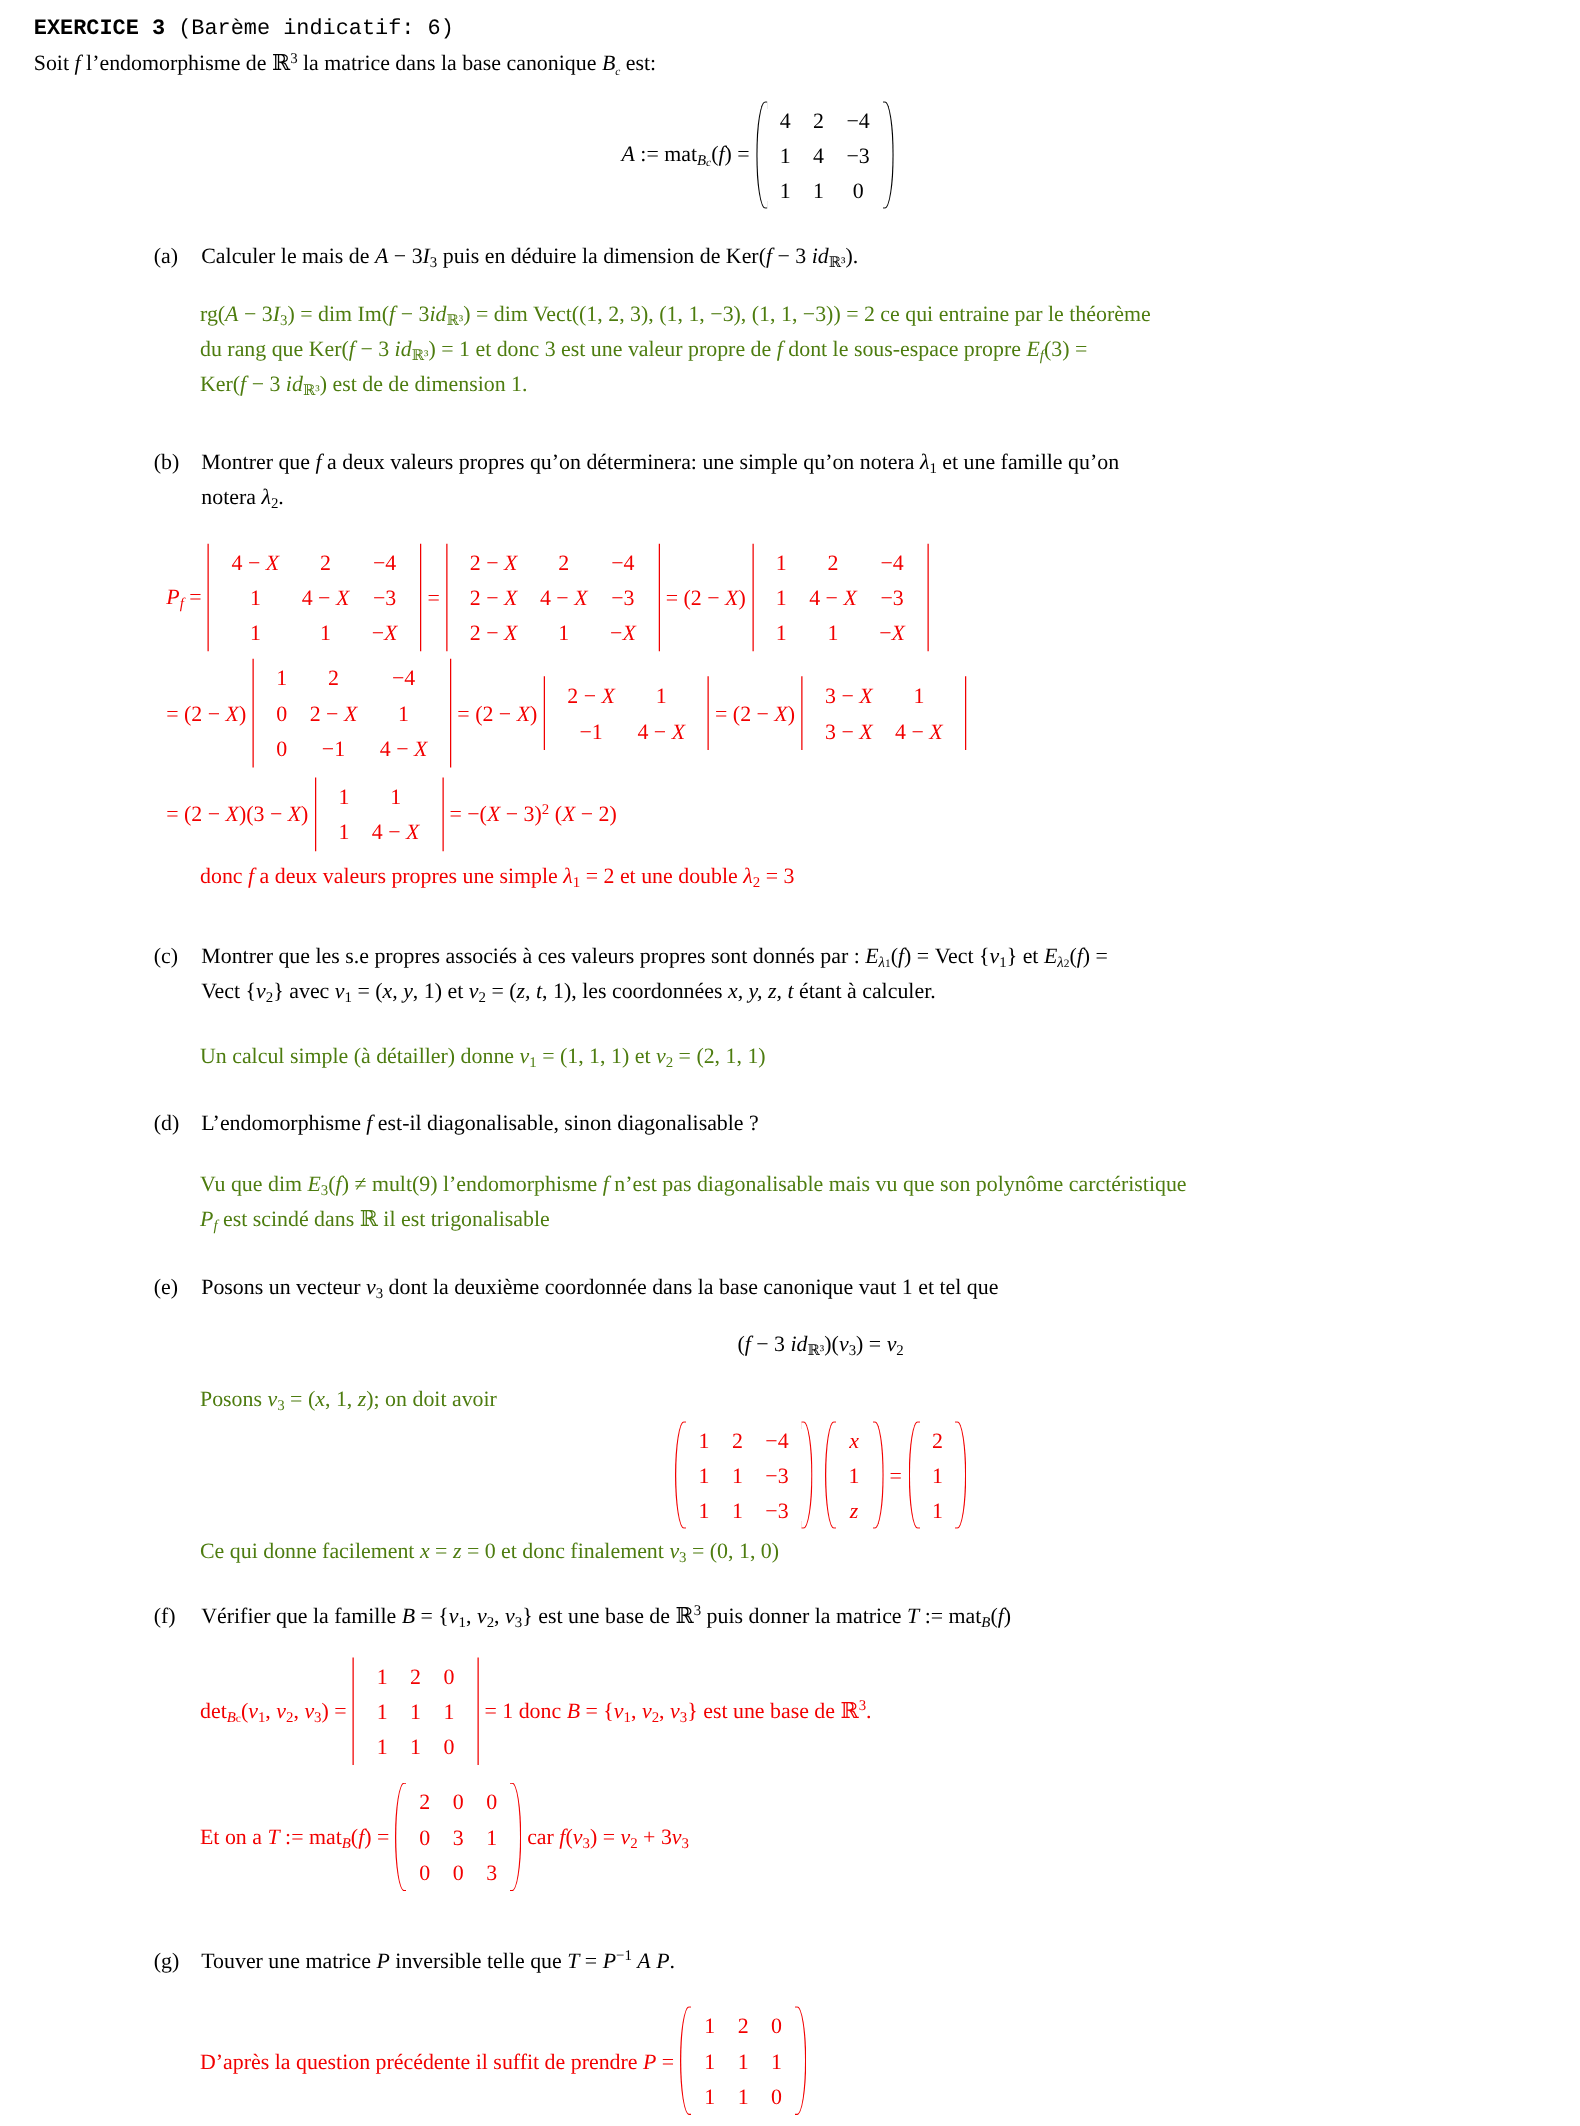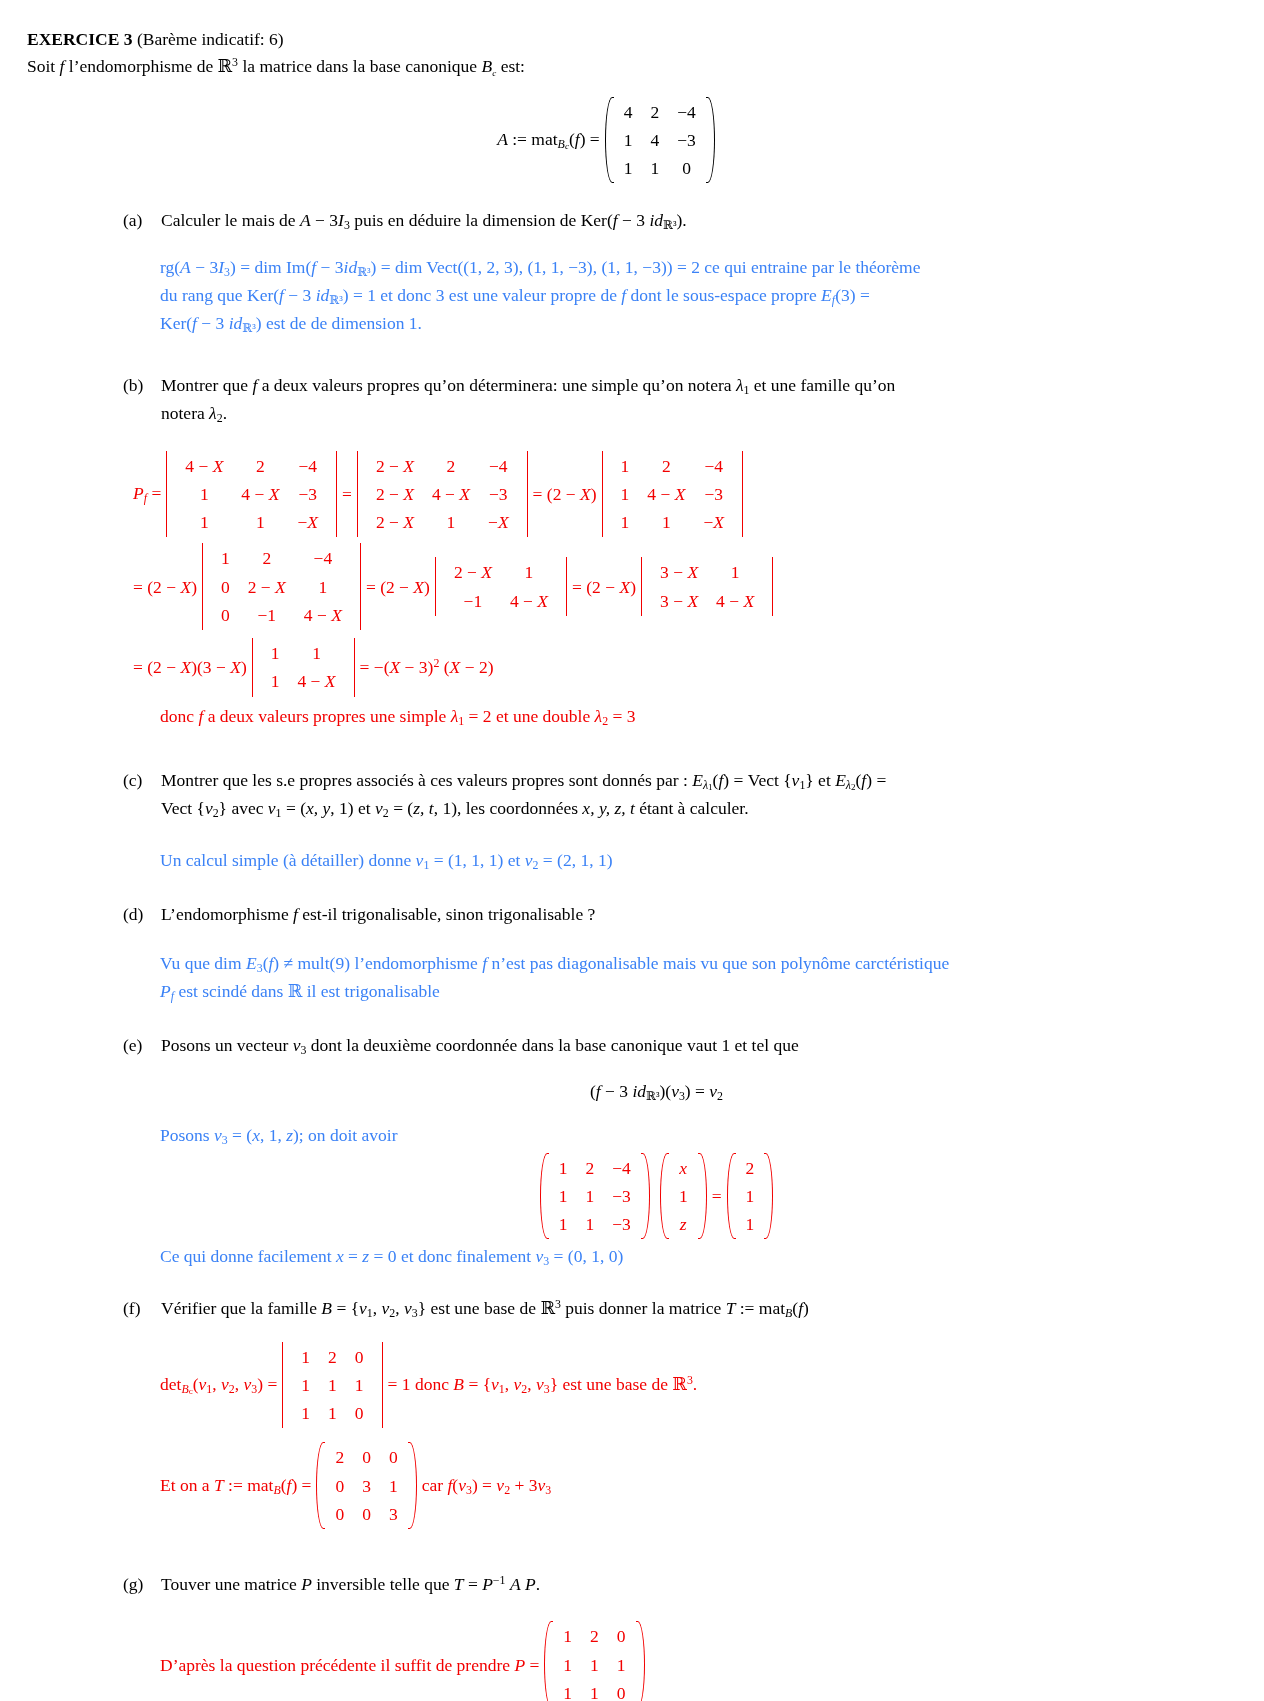--- a/index.html
+++ b/index.html
@@ -1,32 +1,32 @@
 <!DOCTYPE html>
 <html><head>
 <meta charset="utf-8">
 <style>
   html,body{margin:0;padding:0;background:#ffffff;}
   .page{
     position:relative;width:1264px;height:1701px;background:#fff;overflow:hidden;
     font-family:"Liberation Serif","DejaVu Serif",serif;font-size:17.5px;color:#000;line-height:1.5;
   }
-  .title{margin:26px 0 0 27px;}
+  .title{margin:10px 0 0 27px;font-family:Liberation Mono, monospace;}
   .title b{font-weight:bold;}
   .intro{margin:1px 0 0 27px;}
   
   .disp{display:flex;justify-content:center;align-items:center;width:1163px;margin-left:27px;}
   .disp.narrow{width:1067px;margin-left:123px;}
   
   .item{display:flex;margin-left:123px;}
   .ilabel{flex:none;width:38px;}
   .itext{max-width:1015px;}
   .itext .line{white-space:nowrap;}
   
-  .sol{color:#3b82f6;margin-left:160px;}
+  .sol{color:#4d7c0f;margin-left:160px;}
   .sol .line{white-space:nowrap;}
   .eqrow{display:flex;align-items:center;color:#f20000;margin-left:133px;white-space:nowrap;}
   .eqrow.indent{margin-left:160px;}
   .eqrow.center{margin-left:123px;width:1067px;justify-content:center;}
   .rich{white-space:normal;}
   
   .sg-i{font-style:italic;}
   .sg-sub{font-size:68%;vertical-align:-0.28em;}
   .sg-sup{font-size:68%;vertical-align:0.5em;}
   .sg-subsub{font-size:52%;vertical-align:-0.42em;}
@@ -256,21 +256,21 @@
         <div class="line"><span>Vect {</span><span class="sg-i">v</span><span class="sg-sub">2</span><span>} avec </span><span class="sg-i">v</span><span class="sg-sub">1</span><span> = (</span><span class="sg-i">x, y</span><span>, 1) et </span><span class="sg-i">v</span><span class="sg-sub">2</span><span> = (</span><span class="sg-i">z, t</span><span>, 1), les coordonnées </span><span class="sg-i">x, y, z, t</span><span> étant à calculer.</span></div>
       </div>
   </div>
   <div class="sol m-sol-c">
     <div class="line rich"><span>Un calcul simple (à détailler) donne </span><span class="sg-i">v</span><span class="sg-sub">1</span><span> = (1, 1, 1) et </span><span class="sg-i">v</span><span class="sg-sub">2</span><span> = (2, 1, 1)</span></div>
   </div>
 
   <div class="item m-item-d">
     <div class="ilabel">(d)</div>
     <div class="itext">
-        <div class="line"><span>L’endomorphisme </span><span class="sg-i">f</span><span> est-il trigonalisable, sinon trigonalisable ?</span></div>
+        <div class="line"><span>L’endomorphisme </span><span class="sg-i">f</span><span> est-il diagonalisable, sinon diagonalisable ?</span></div>
       </div>
   </div>
   <div class="sol m-sol-d">
       <div class="line"><span>Vu que dim </span><span class="sg-i">E</span><span class="sg-sub">3</span><span>(</span><span class="sg-i">f</span><span>) ≠ mult(9) l’endomorphisme </span><span class="sg-i">f</span><span> n’est pas diagonalisable mais vu que son polynôme carctéristique</span></div>
       <div class="line"><span class="sg-i">P</span><span class="sg-i sg-sub">f</span><span> est scindé dans ℝ il est trigonalisable</span></div>
     </div>
 
   <div class="item m-item-e">
     <div class="ilabel">(e)</div>
     <div class="itext">

